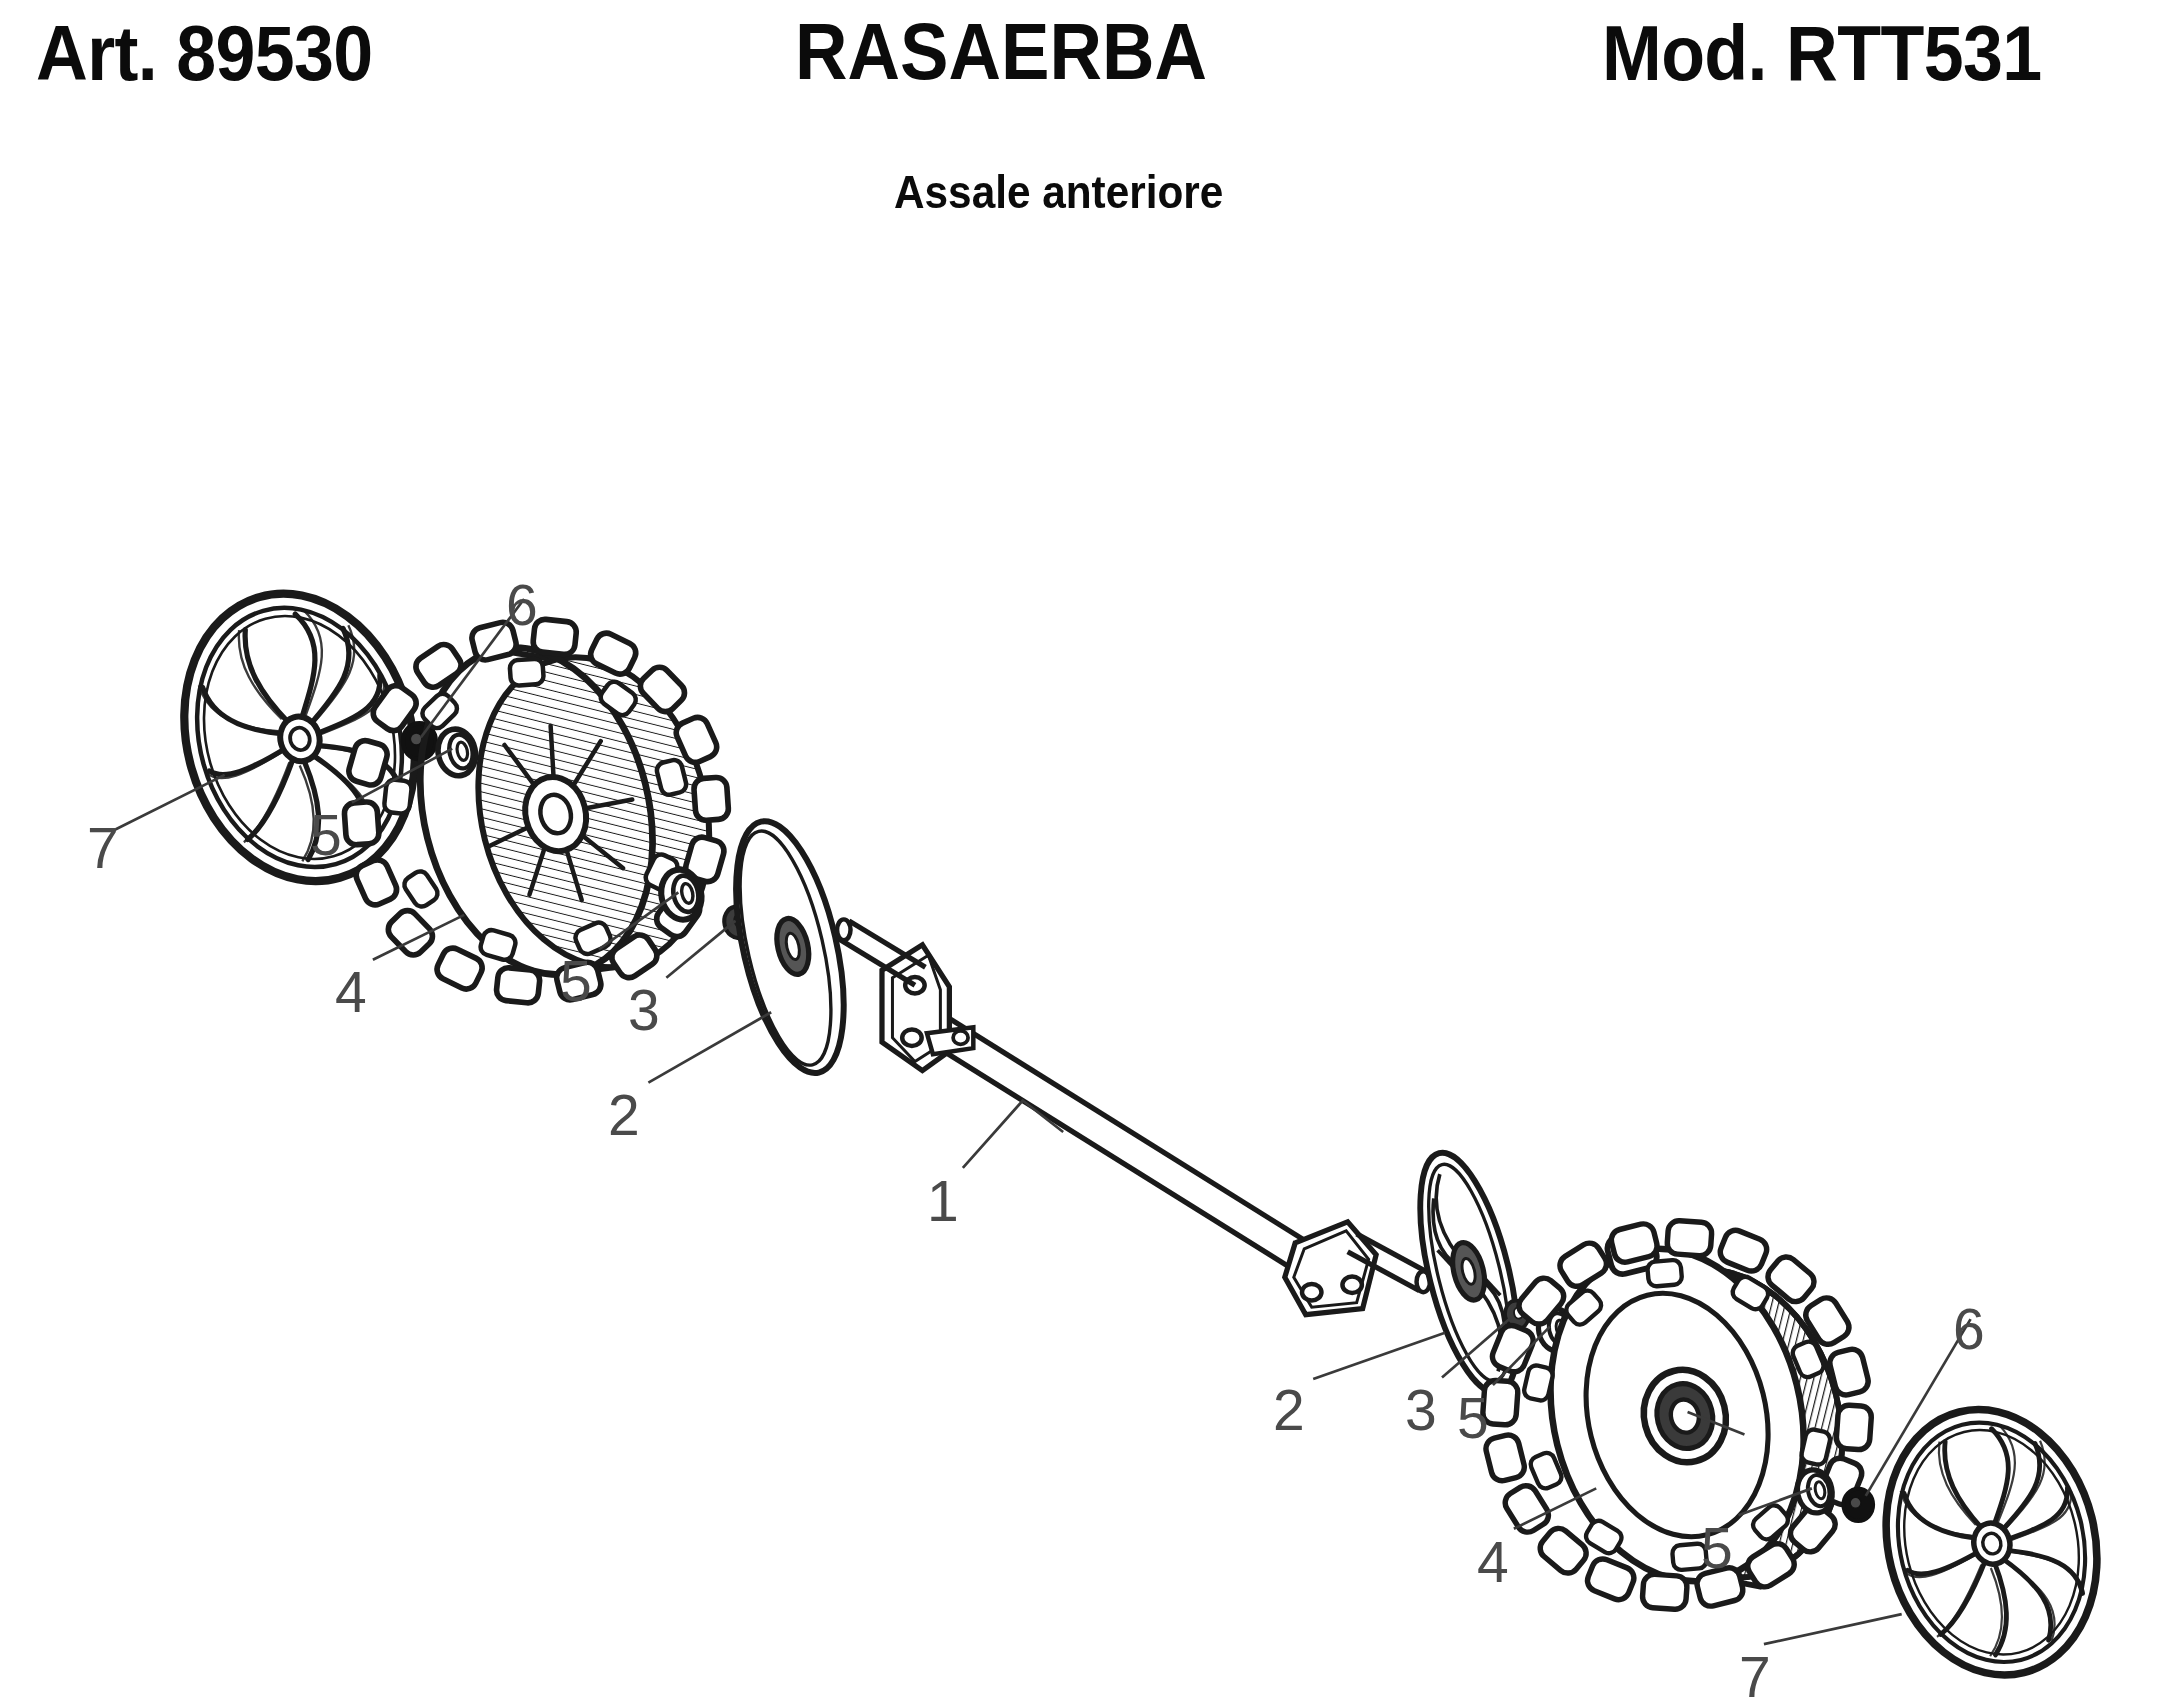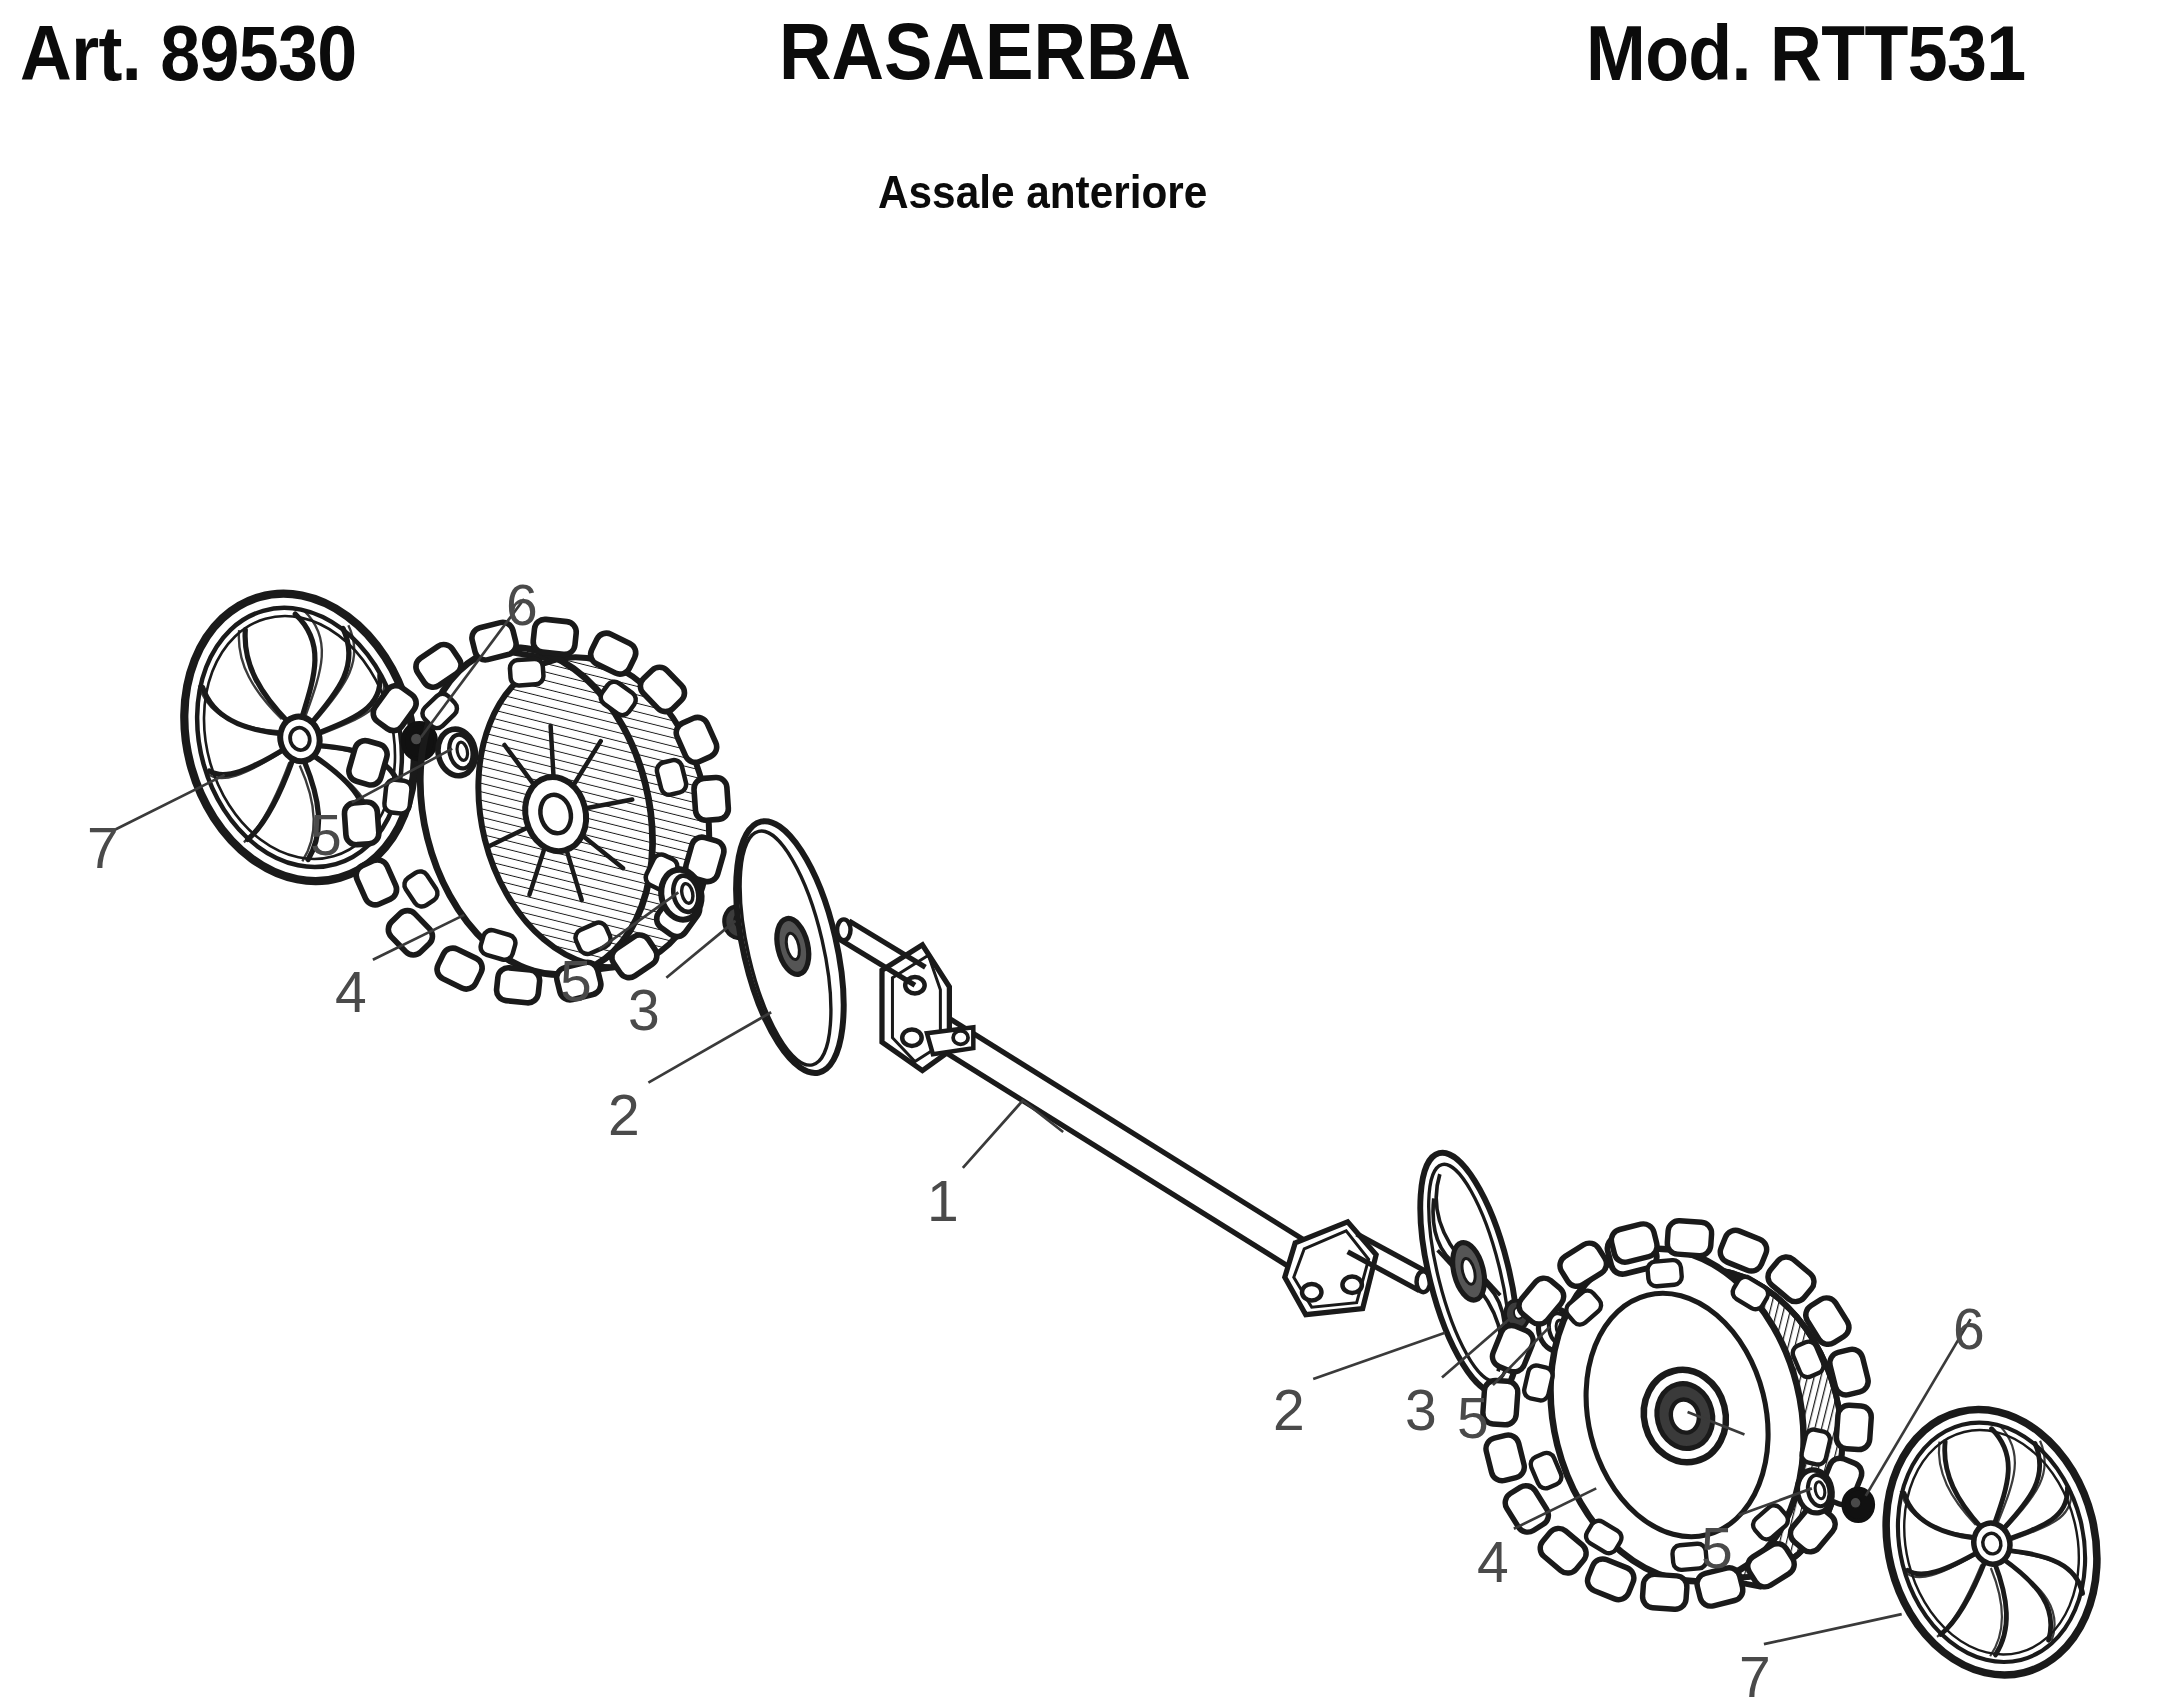--- a/index.html
+++ b/index.html
@@ -13,21 +13,21 @@
     position: relative;
     overflow: hidden;
     font-family: "Liberation Sans", sans-serif;
     color: #000000;
   }
 
   
   .header {
     position: absolute;
     top: 0;
-    left: 0;
+    left: 16px;
     width: 1716px;
     height: 247px;
   }
   .hdr-text {
     position: absolute;
     font-family: "Liberation Sans", sans-serif;
     font-weight: bold;
     color: #0b0b0b;
     white-space: nowrap;
     letter-spacing: -0.7px;

